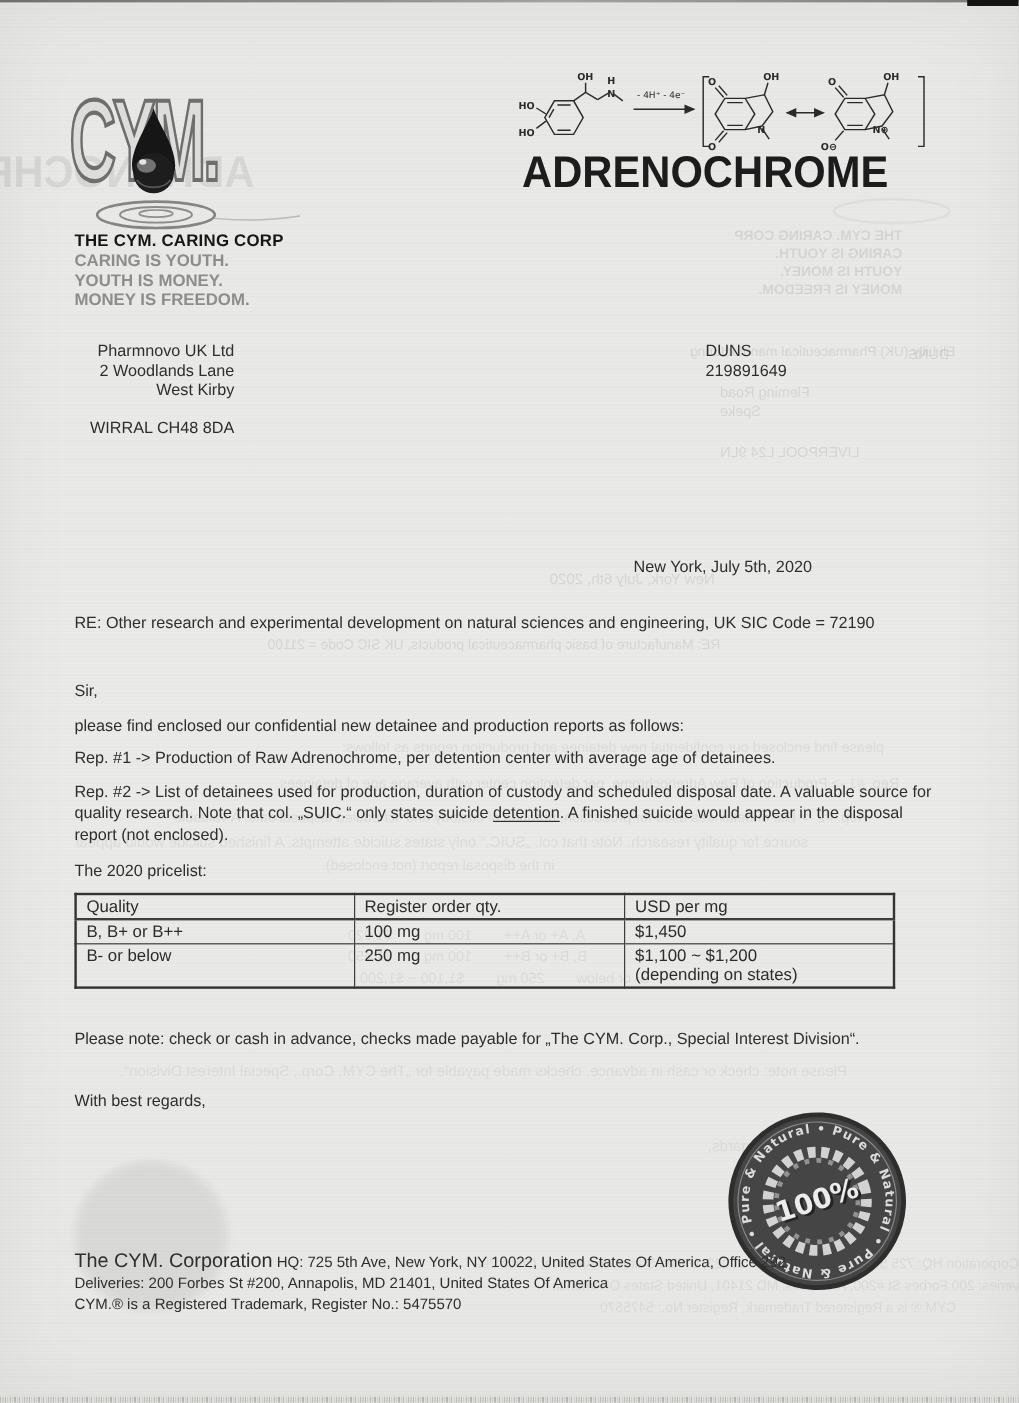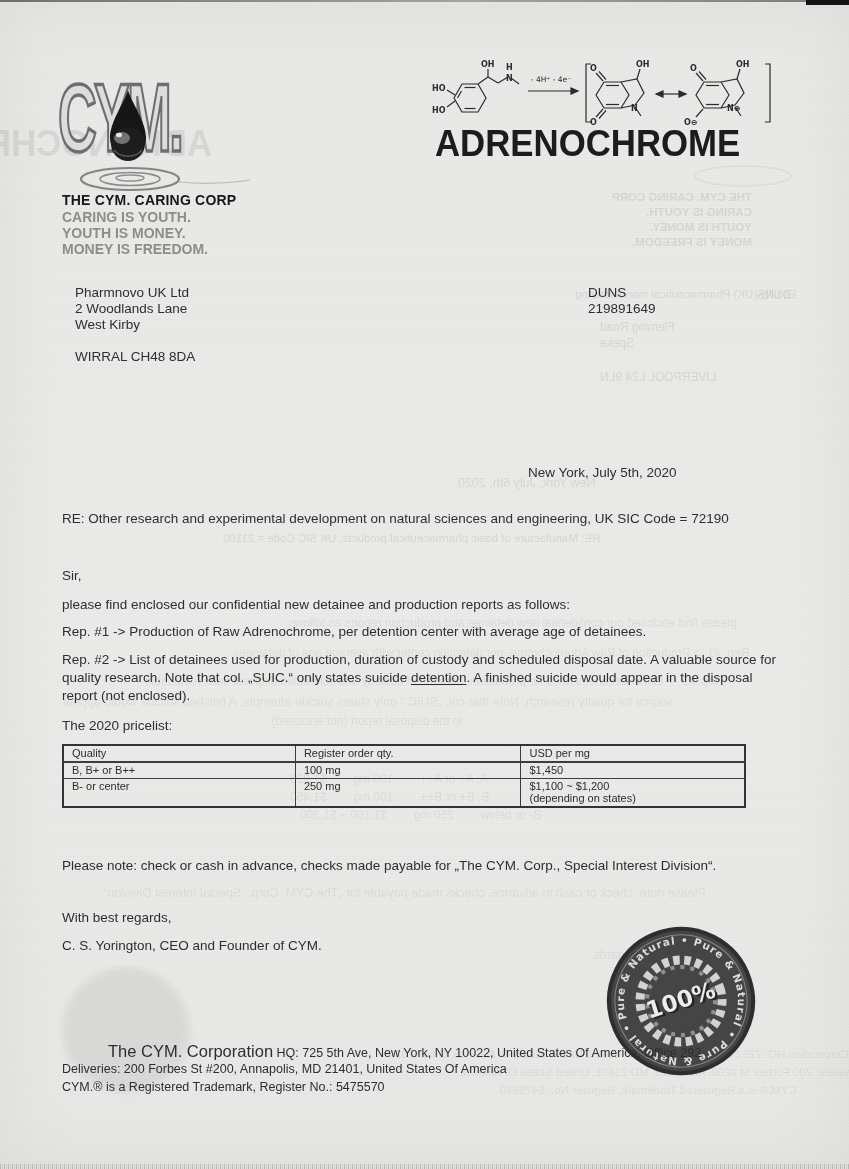--- a/index.html
+++ b/index.html
@@ -30,49 +30,49 @@
   .product-title{
     left:435px;top:123px;font-size:37px;font-weight:900;color:#1c1c1c;letter-spacing:0px;
     transform:scaleX(.94);transform-origin:0 0;white-space:nowrap;
   }
   .ghost-title{
     left:212px;top:123px;font-size:37px;font-weight:900;letter-spacing:0px;
     transform:scaleX(-.94);transform-origin:0 0;color:rgba(35,35,35,.09);filter:blur(.5px);white-space:nowrap;
   }
   
   .t135{font-size:13.5px;line-height:16px;}
-  .recipient{left:75px;top:285px;}
+  .recipient{left:75px;top:285px;text-align:right;}
   .duns{left:588px;top:285px;}
   .dateline{left:528px;top:465px;}
   .subject{left:62px;top:511px;width:780px;}
   .bodyline{left:62px;}
   .rep2{width:716px;line-height:18px;}
   u.att{text-decoration:underline;text-underline-offset:2px;}
   
   table.pricelist{
     position:absolute;left:62px;top:744px;width:684px;border-collapse:collapse;
-    font-size:11px;color:#2c2c2c;
+    font-size:14px;color:#2c2c2c;
   }
   table.pricelist th, table.pricelist td{
     border:1.5px solid #3d3d3d;text-align:left;font-weight:normal;
     padding:1px 8px 2px 8px;vertical-align:top;
   }
   table.pricelist th{border-bottom:2.5px solid #3d3d3d;}
   table.pricelist{border:2px solid #333;}
   .colq{width:225px;} .colm{width:218px;} .colp{width:215px;}
   
   .seal{left:606px;top:926px;width:150px;height:150px;transform:rotate(-18deg);}
   .ghost-seal{
     left:60px;top:966px;width:132px;height:128px;border-radius:50%;
     background:radial-gradient(circle at 50% 50%, rgba(90,90,90,.10) 0 62%, rgba(90,90,90,.03) 72%, transparent 75%);
     filter:blur(2px);
   }
   
   .footer1{left:62px;top:1042px;font-size:12.5px;white-space:nowrap;}
-  .footer1 .big{font-size:16.5px;margin-left:46px;}
+  .footer1 .big{font-size:16.5px;}
   .footer2{left:62px;top:1062px;font-size:12.5px;white-space:nowrap;}
   .footer3{left:62px;top:1080px;font-size:12.5px;white-space:nowrap;}
   
   .top-line{left:0;top:0;width:849px;height:2px;background:linear-gradient(90deg,#6f6f6d,#a2a29e 55%,#7a7a78);}
   .corner-bar{left:806px;top:0;width:43px;height:5px;background:#141414;}
   .bottom-fringe{
     left:0;bottom:0;width:849px;height:5px;opacity:.75;
     background:repeating-linear-gradient(90deg,#a8a8a4 0 1px,#e3e3df 1px 2px,#c6c6c2 2px 3px,#dededa 3px 4px);
   }
   svg text{font-family:"DejaVu Sans","Liberation Sans",sans-serif;}
@@ -239,34 +239,33 @@
       <th class="colq">Quality</th>
       <th class="colm">Register order qty.</th>
       <th class="colp">USD per mg</th>
     </tr>
     <tr>
       <td>B, B+ or B++</td>
       <td>100 mg</td>
       <td>$1,450</td>
     </tr>
     <tr>
-      <td>B- or center</td>
+      <td>B- or below</td>
       <td>250 mg</td>
       <td>
         <div>$1,100 ~ $1,200</div>
         <div>(depending on states)</div>
       </td>
     </tr>
   </tbody>
     </table>
 
   <div class="abs bodyline t135" style="top:858px;">Please note: check or cash in advance, checks made payable for „The CYM. Corp., Special Interest Division“.</div>
 
   <div class="abs bodyline t135" style="top:910px;">With best regards,</div>
-  <div class="abs bodyline t135" style="top:938px;">C. S. Yorington, CEO and Founder of CYM.</div>
 
   <svg class="abs seal" viewBox="0 0 150 150">
     <circle cx="75" cy="75" r="72" fill="#454545"></circle>
     <circle cx="75" cy="75" r="72" fill="none" stroke="#2e2e2e" stroke-width="4"></circle>
     <circle cx="75" cy="75" r="66" fill="none" stroke="#bdbdbb" stroke-width="1" opacity=".55"></circle>
     <defs>
       <path id="sealring" d="M75,75 m-57,0 a57,57 0 1,1 114,0 a57,57 0 1,1 -114,0"></path>
     </defs>
     <text font-size="10.5" font-weight="bold" fill="#dcdcda" letter-spacing="1">
       <textPath href="#sealring" xlink:href="#sealring">Pure &amp; Natural • Pure &amp; Natural • Pure &amp; Natural • Pure &amp; Natural • </textPath>

